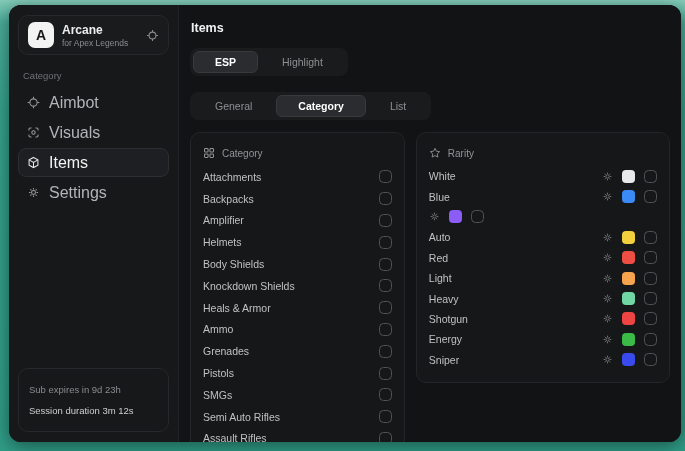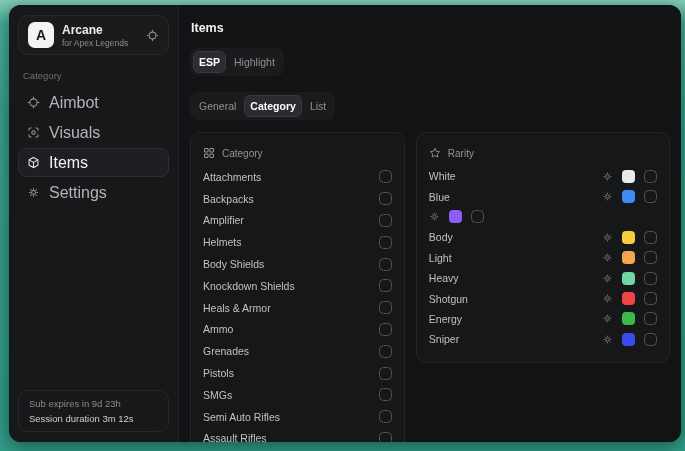--- a/index.html
+++ b/index.html
@@ -20,32 +20,32 @@
   .logo-sub{color:#8b8c8f;font-size:8.5px;}
   .logo-gear{color:#8b8c8f;display:flex;}
   .section-label{color:#707174;font-size:9.5px;margin:15px 5px 7px;}
   .nav{display:flex;flex-direction:column;gap:1px;}
   .nav-item{display:flex;align-items:center;gap:9px;height:27px;padding:0 8px;border-radius:8px;
     color:#b3b4b7;font-size:16px;border:1px solid transparent;cursor:pointer;}
   .nav-item .nicon{display:flex;color:#9a9b9e;}
   .nav-item.selected{background:#1e1f22;border-color:#2d2e31;color:#f2f2f2;}
   .nav-item.selected .nicon{color:#e8e8e8;}
   .sidebar-spacer{flex:1;}
-  .status-box{border:1px solid #27282b;border-radius:10px;padding:7px 10px;display:flex;
-    flex-direction:column;gap:4px;}
+  .status-box{border:1px solid #27282b;border-radius:10px;padding:15px 10px;display:flex;
+    flex-direction:column;gap:10px;}
   .status-line1{color:#8a8b8e;font-size:9.5px;}
   .status-line2{color:#cfcfd1;font-size:9.5px;}
   
   .main{flex:1;background:#121314;padding:13px 11px;box-sizing:border-box;overflow:hidden;}
   .page-title{color:#f1f1f2;font-size:12.5px;font-weight:bold;margin:3px 0 0 1px;}
   .seg{display:inline-flex;background:#1a1b1d;border-radius:8px;padding:3px;gap:2px;
     align-items:center;}
   .seg-row1{margin-top:13px;}
   .seg-row2{margin-top:16px;display:block;}
-  .seg .pill{padding:4px 5px;border-radius:6px;font-size:10.5px;color:#8e8f92;cursor:pointer;
+  .seg .pill{padding:4px 21px;border-radius:6px;font-size:10.5px;color:#8e8f92;cursor:pointer;
     border:1px solid transparent;}
   .seg .pill.selected{background:#2b2c2f;border-color:#38393c;color:#fff;font-weight:bold;}
   .panels{display:flex;gap:11px;margin-top:12px;align-items:flex-start;}
   .panel{background:#161719;border:1px solid #242528;border-radius:10px;
     padding:9px 12px 12px;box-sizing:border-box;}
   .panel-category{width:232px;}
   .panel-rarity{width:275px;}
   .panel-head{display:flex;align-items:center;gap:7px;color:#939497;font-size:10px;
     height:22px;margin-bottom:2px;}
   .panel-head .picon{display:flex;color:#939497;}
@@ -275,33 +275,46 @@
                     <circle cx="10" cy="10" r="3"></circle>
                     <path d="M10 3v2.4M10 14.6V17M3 10h2.4M14.6 10H17M5.1 5.1l1.7 1.7M13.2 13.2l1.7 1.7M14.9 5.1l-1.7 1.7M6.8 13.2l-1.7 1.7"></path>
                   </svg>
                 </span>
                 <span class="swatch" style="background: rgb(139, 92, 246);"></span>
                 <span class="checkbox"></span>
               </span>
             </div>
 
             <div class="rar-row">
-              <span class="rar-label">Body</span>
+              <span class="rar-label">Auto</span>
               <span class="rar-controls">
                 <span class="row-gear">
                   <svg width="11" height="11" viewBox="0 0 20 20" fill="none" stroke="currentColor" stroke-width="1.7">
                     <circle cx="10" cy="10" r="3"></circle>
                     <path d="M10 3v2.4M10 14.6V17M3 10h2.4M14.6 10H17M5.1 5.1l1.7 1.7M13.2 13.2l1.7 1.7M14.9 5.1l-1.7 1.7M6.8 13.2l-1.7 1.7"></path>
                   </svg>
                 </span>
                 <span class="swatch" style="background: rgb(242, 207, 61);"></span>
                 <span class="checkbox"></span>
               </span>
             </div>
 
+            <div class="rar-row">
+              <span class="rar-label">Red</span>
+              <span class="rar-controls">
+                <span class="row-gear">
+                  <svg width="11" height="11" viewBox="0 0 20 20" fill="none" stroke="currentColor" stroke-width="1.7">
+                    <circle cx="10" cy="10" r="3"></circle>
+                    <path d="M10 3v2.4M10 14.6V17M3 10h2.4M14.6 10H17M5.1 5.1l1.7 1.7M13.2 13.2l1.7 1.7M14.9 5.1l-1.7 1.7M6.8 13.2l-1.7 1.7"></path>
+                  </svg>
+                </span>
+                <span class="swatch" style="background: rgb(239, 78, 68);"></span>
+                <span class="checkbox"></span>
+              </span>
+            </div>
 
             <div class="rar-row">
               <span class="rar-label">Light</span>
               <span class="rar-controls">
                 <span class="row-gear">
                   <svg width="11" height="11" viewBox="0 0 20 20" fill="none" stroke="currentColor" stroke-width="1.7">
                     <circle cx="10" cy="10" r="3"></circle>
                     <path d="M10 3v2.4M10 14.6V17M3 10h2.4M14.6 10H17M5.1 5.1l1.7 1.7M13.2 13.2l1.7 1.7M14.9 5.1l-1.7 1.7M6.8 13.2l-1.7 1.7"></path>
                   </svg>
                 </span>

